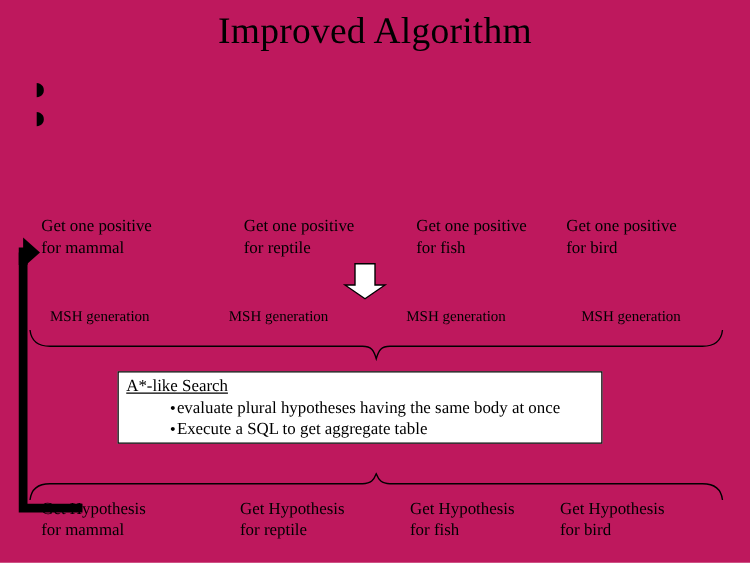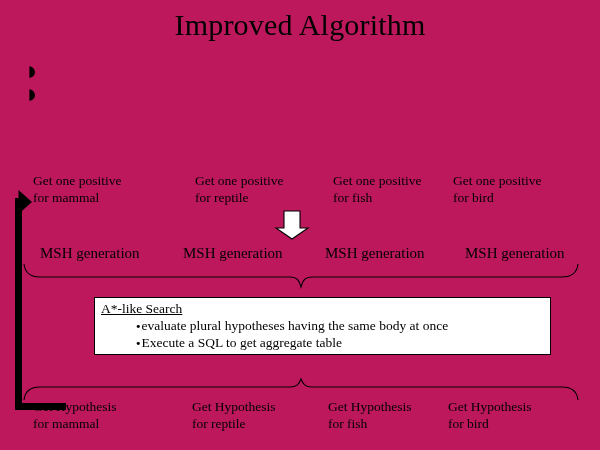--- a/index.html
+++ b/index.html
@@ -76,21 +76,21 @@
     position: absolute;
     font-size: 13.5px;
     line-height: 16.5px;
     white-space: nowrap;
     font-family: "Liberation Serif", "DejaVu Serif", serif;
   }
   .col-label span { display: block; }
 
   .msh-label {
     position: absolute;
-    font-size: 15px;
+    font-size: 12px;
     line-height: 16px;
     white-space: nowrap;
   }
 
   
   #feedback-arrow {
     position: absolute;
     left: 10px;
     top: 188px;
     width: 60px;
@@ -120,21 +120,21 @@
     top: 378px;
     width: 558px;
     height: 24px;
   }
 
   
   #search-box {
     position: absolute;
     left: 94px;
     top: 297px;
-    width: 457px;
+    width: 388px;
     height: 58px;
     border: 1px solid #000000;
     background: #ffffff;
     box-sizing: border-box;
   }
   #search-box-title {
     position: absolute;
     left: 6px;
     top: 2px;
     font-size: 13.5px;

